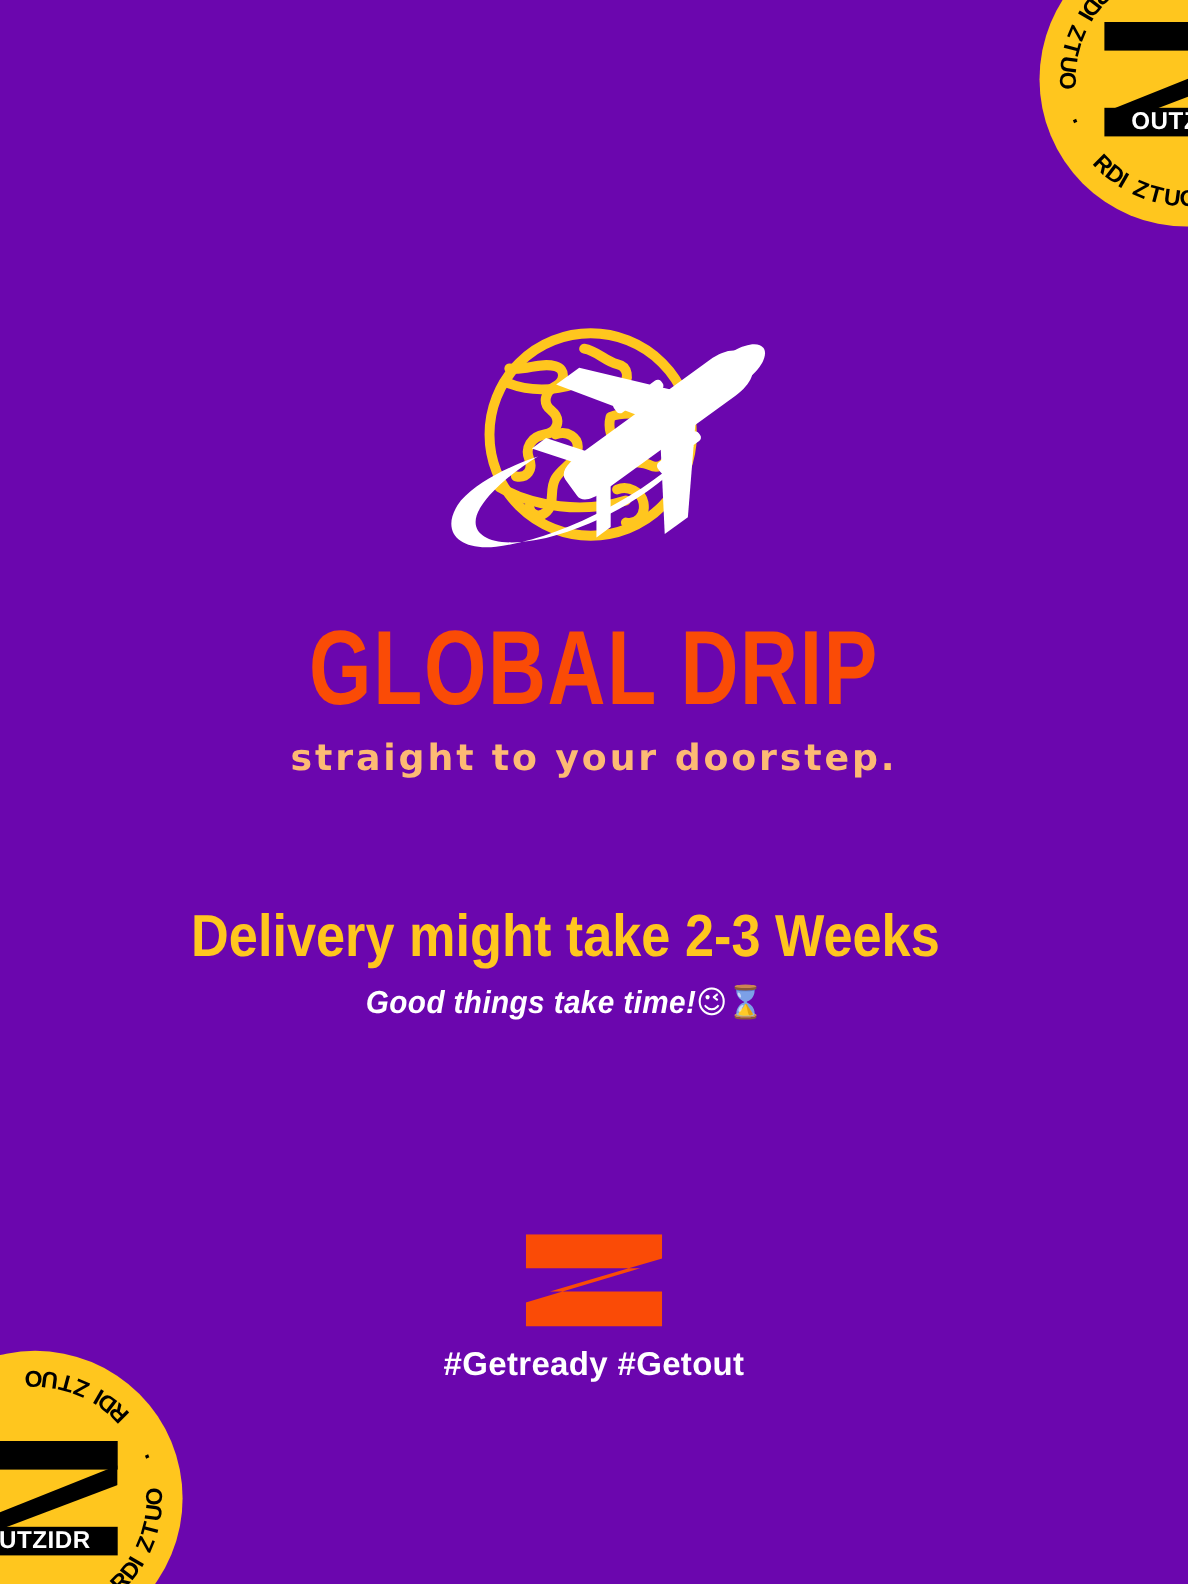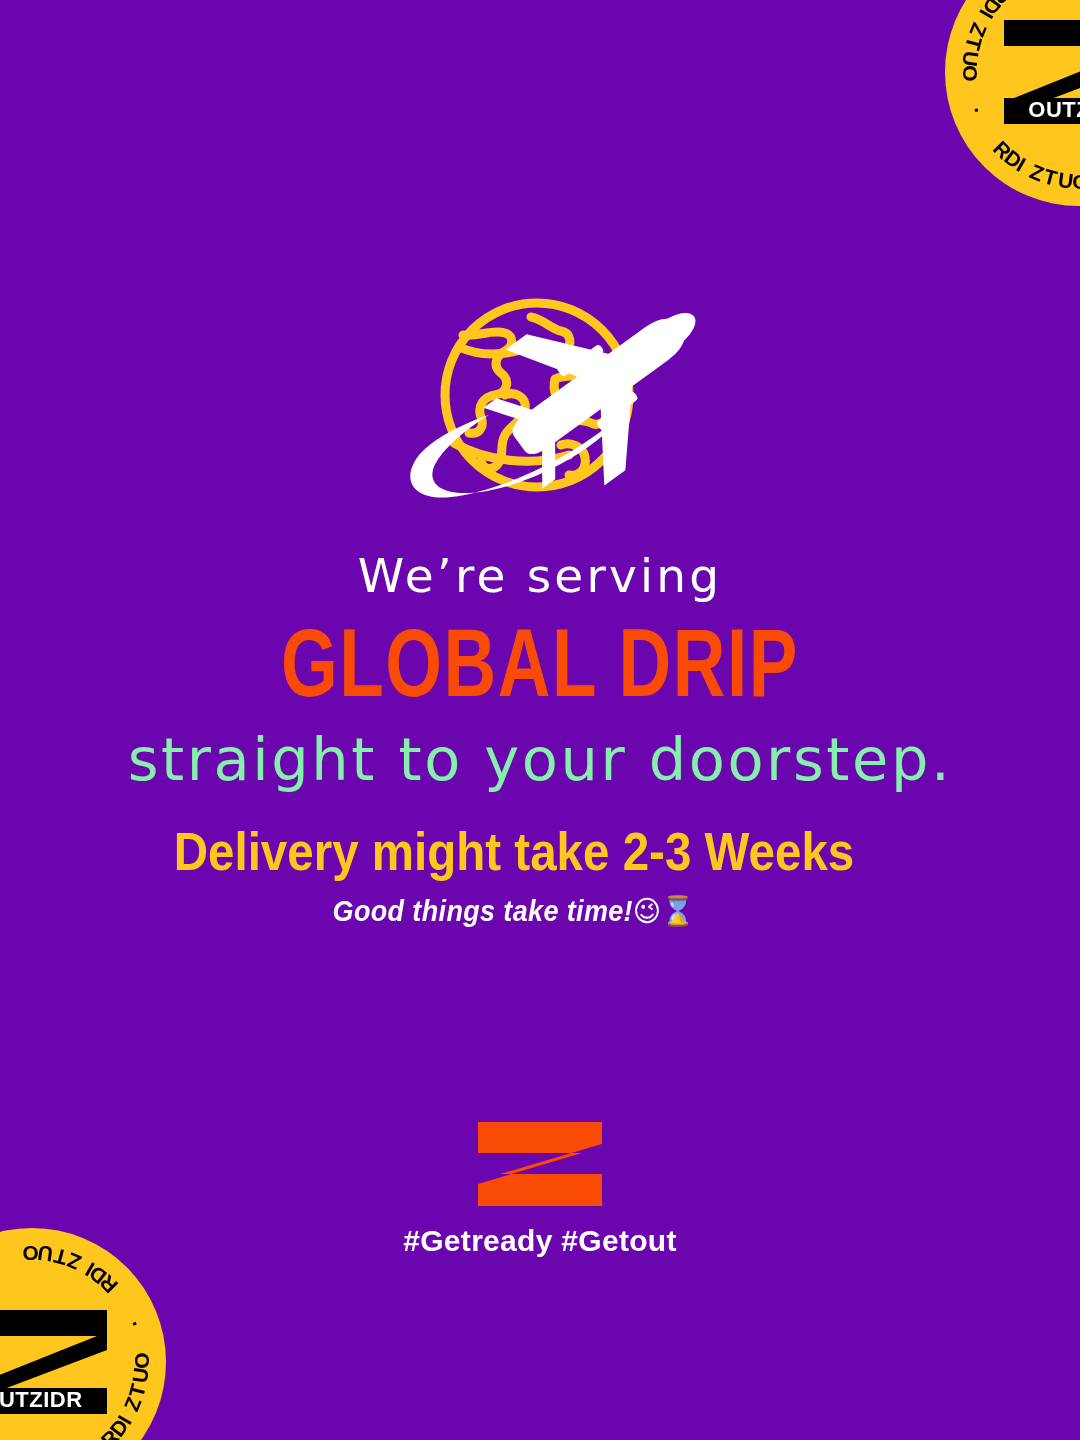--- a/index.html
+++ b/index.html
@@ -115,23 +115,23 @@
     color: #fa4b06;
     font-size: 96px;
     font-weight: 700;
     line-height: 1.0;
     letter-spacing: 2px;
     margin-top: 12px;
     transform: scaleX(0.76);
     font-family: "Liberation Sans Narrow", "Liberation Sans", sans-serif;
   }
   .line-doorstep {
-    color: #86efac;
-    font-size: 59px;
-    font-weight: 400;
+    color: #fdba74;
+    font-size: 33px;
+    font-weight: 700;
     letter-spacing: 2.6px;
     line-height: 1.18;
     margin-top: 14px;
     font-family: "DejaVu Sans", sans-serif;
   }
 
   #delivery-block {
     position: absolute;
     left: 0;
     top: 822px;
@@ -262,21 +262,20 @@
 
         <rect x="-22" y="-40" width="16" height="12" rx="4"></rect>
         <rect x="-22" y="28" width="16" height="12" rx="4"></rect>
         <rect x="14" y="-34" width="13" height="10" rx="4"></rect>
         <rect x="14" y="24" width="13" height="10" rx="4"></rect>
       </g>
     </svg>
   </div>
 
   <div id="headline-block">
-    <div class="line-serving">We’re serving</div>
     <div class="line-global">GLOBAL DRIP</div>
     <div class="line-doorstep">straight to your doorstep.</div>
   </div>
 
   <div id="delivery-block">
     <div class="line-delivery">Delivery might take 2-3 Weeks</div>
     <div class="line-goodthings">
       <span>Good things take time!</span><span class="emoji">😉</span><span class="emoji">⌛</span>
     </div>
   </div>

